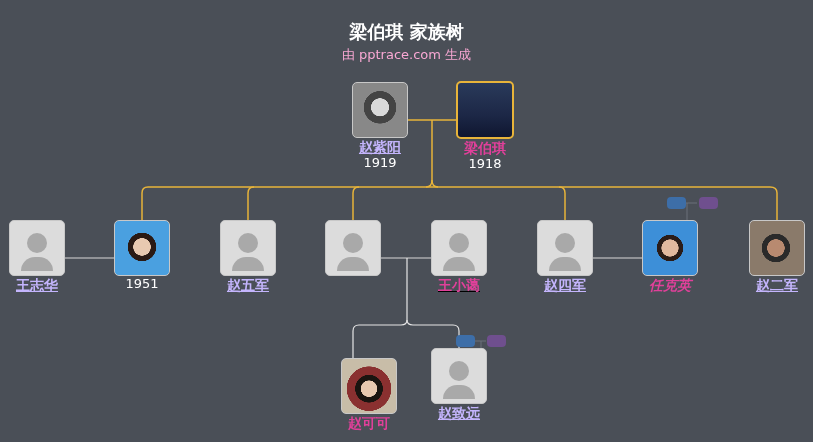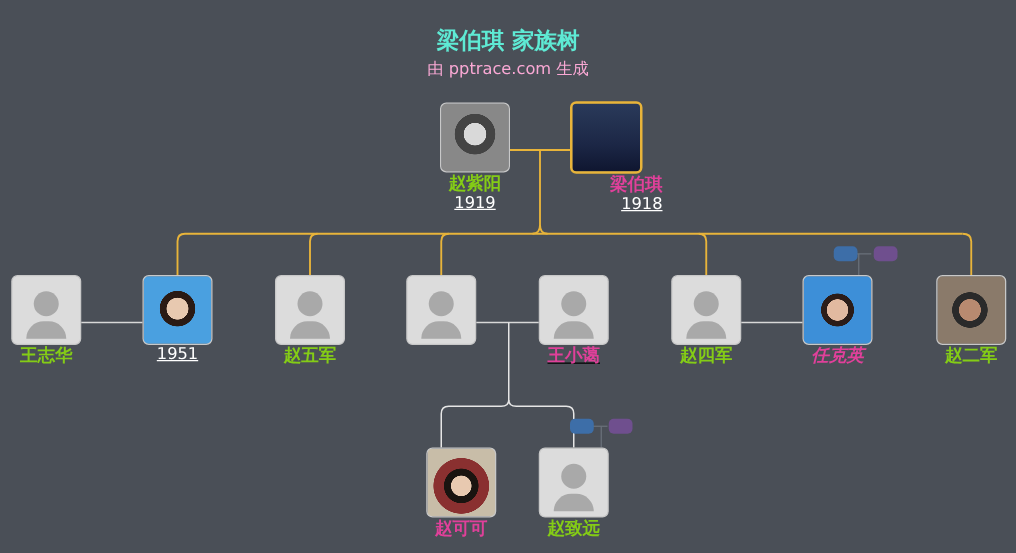--- a/index.html
+++ b/index.html
@@ -4,21 +4,21 @@
 <style>
   html, body { margin:0; padding:0; }
   body {
     width:813px; height:442px; overflow:hidden;
     background:#4a4f57;
     font-family: "DejaVu Sans", "Liberation Sans", sans-serif;
     position:relative;
   }
   .title {
     position:absolute; top:20px; left:0; width:813px; text-align:center;
-    color:#5eead4; font-size:18px; font-weight:bold;
+    color:#ffffff; font-size:18px; font-weight:bold;
   }
   .subtitle {
     position:absolute; top:46px; left:0; width:813px; text-align:center;
     color:#f9a8d4; font-size:13px;
   }
   svg.lines { position:absolute; left:0; top:0; }
   .node {
     position:absolute; width:90px; text-align:center;
   }
   .photo {
@@ -32,23 +32,23 @@
   .photo .body {
     position:absolute; left:11px; top:36px; width:32px; height:14px; border-radius:16px 16px 0 0; background:#a9a9a9;
   }
   .photo.img1 { background: radial-gradient(circle at 50% 45%, #d9d9d9 0 22%, #444 23% 40%, #888 41%); }
   .photo.img2 { background: linear-gradient(180deg,#2a3a5a 0%,#1c2746 60%,#0f1630 100%); }
   .photo.img3 { background: radial-gradient(circle at 50% 48%, #e8c9b0 0 22%, #2a1a14 23% 36%, #4aa0e0 37%); }
   .photo.img4 { background: radial-gradient(circle at 50% 50%, #e2b9a0 0 22%, #2b1c18 23% 34%, #3d8fd8 35%); }
   .photo.img5 { background: radial-gradient(circle at 48% 50%, #b88a70 0 22%, #2a2a2a 23% 36%, #8a7a6a 37%); }
   .photo.img6 { background: radial-gradient(circle at 50% 55%, #e8c9b0 0 20%, #1a1410 21% 34%, #8a3030 35% 55%, #c8bda8 56%); }
   .name { font-size:14px; font-weight:bold; line-height:16px; margin-top:1px; }
-  .name.m { color:#84cc16; }
+  .name.m { color:#c4b5fd;text-decoration:underline; }
   .name.f { color:#e0409a; }
-  .year { font-size:13px; color:#ffffff; line-height:15px;text-decoration:underline; }
+  .year { font-size:13px; color:#ffffff; line-height:15px; }
   .tag { position:absolute; width:19px; height:12px; border-radius:4px; }
   .tag.blue { background:#3d6ea8; }
   .tag.purple { background:#6f4f8e; }
 </style>
 </head>
 <body>
 
 <div class="title">梁伯琪 家族树</div>
 <div class="subtitle">由 pptrace.com 生成</div>
 
@@ -82,21 +82,21 @@
 <div class="tag blue" style="left:667px;top:197px;"></div>
 <div class="tag purple" style="left:699px;top:197px;"></div>
 <div class="tag blue" style="left:456px;top:335px;"></div>
 <div class="tag purple" style="left:487px;top:335px;"></div>
 
 <div class="node" style="left:335px;top:82px;">
   <div class="photo img1"></div>
   <div class="name m">赵紫阳</div>
   <div class="year">1919</div>
 </div>
-<div class="node" style="left:440px;top:81px;text-align:right;">
+<div class="node" style="left:440px;top:81px;">
   <div class="photo gold img2"></div>
   <div class="name f">梁伯琪</div>
   <div class="year">1918</div>
 </div>
 
 <div class="node" style="left:-8px;top:220px;">
   <div class="photo">
       <div class="head"></div>
       <div class="body"></div>
     </div>
@@ -139,19 +139,19 @@
 </div>
 <div class="node" style="left:732px;top:220px;">
   <div class="photo img5"></div>
   <div class="name m">赵二军</div>
 </div>
 
 <div class="node" style="left:324px;top:358px;">
   <div class="photo img6"></div>
   <div class="name f">赵可可</div>
 </div>
-<div class="node" style="left:414px;top:358px;">
+<div class="node" style="left:414px;top:348px;">
   <div class="photo">
       <div class="head"></div>
       <div class="body"></div>
     </div>
   <div class="name m">赵致远</div>
 </div>
 
 </body></html>

